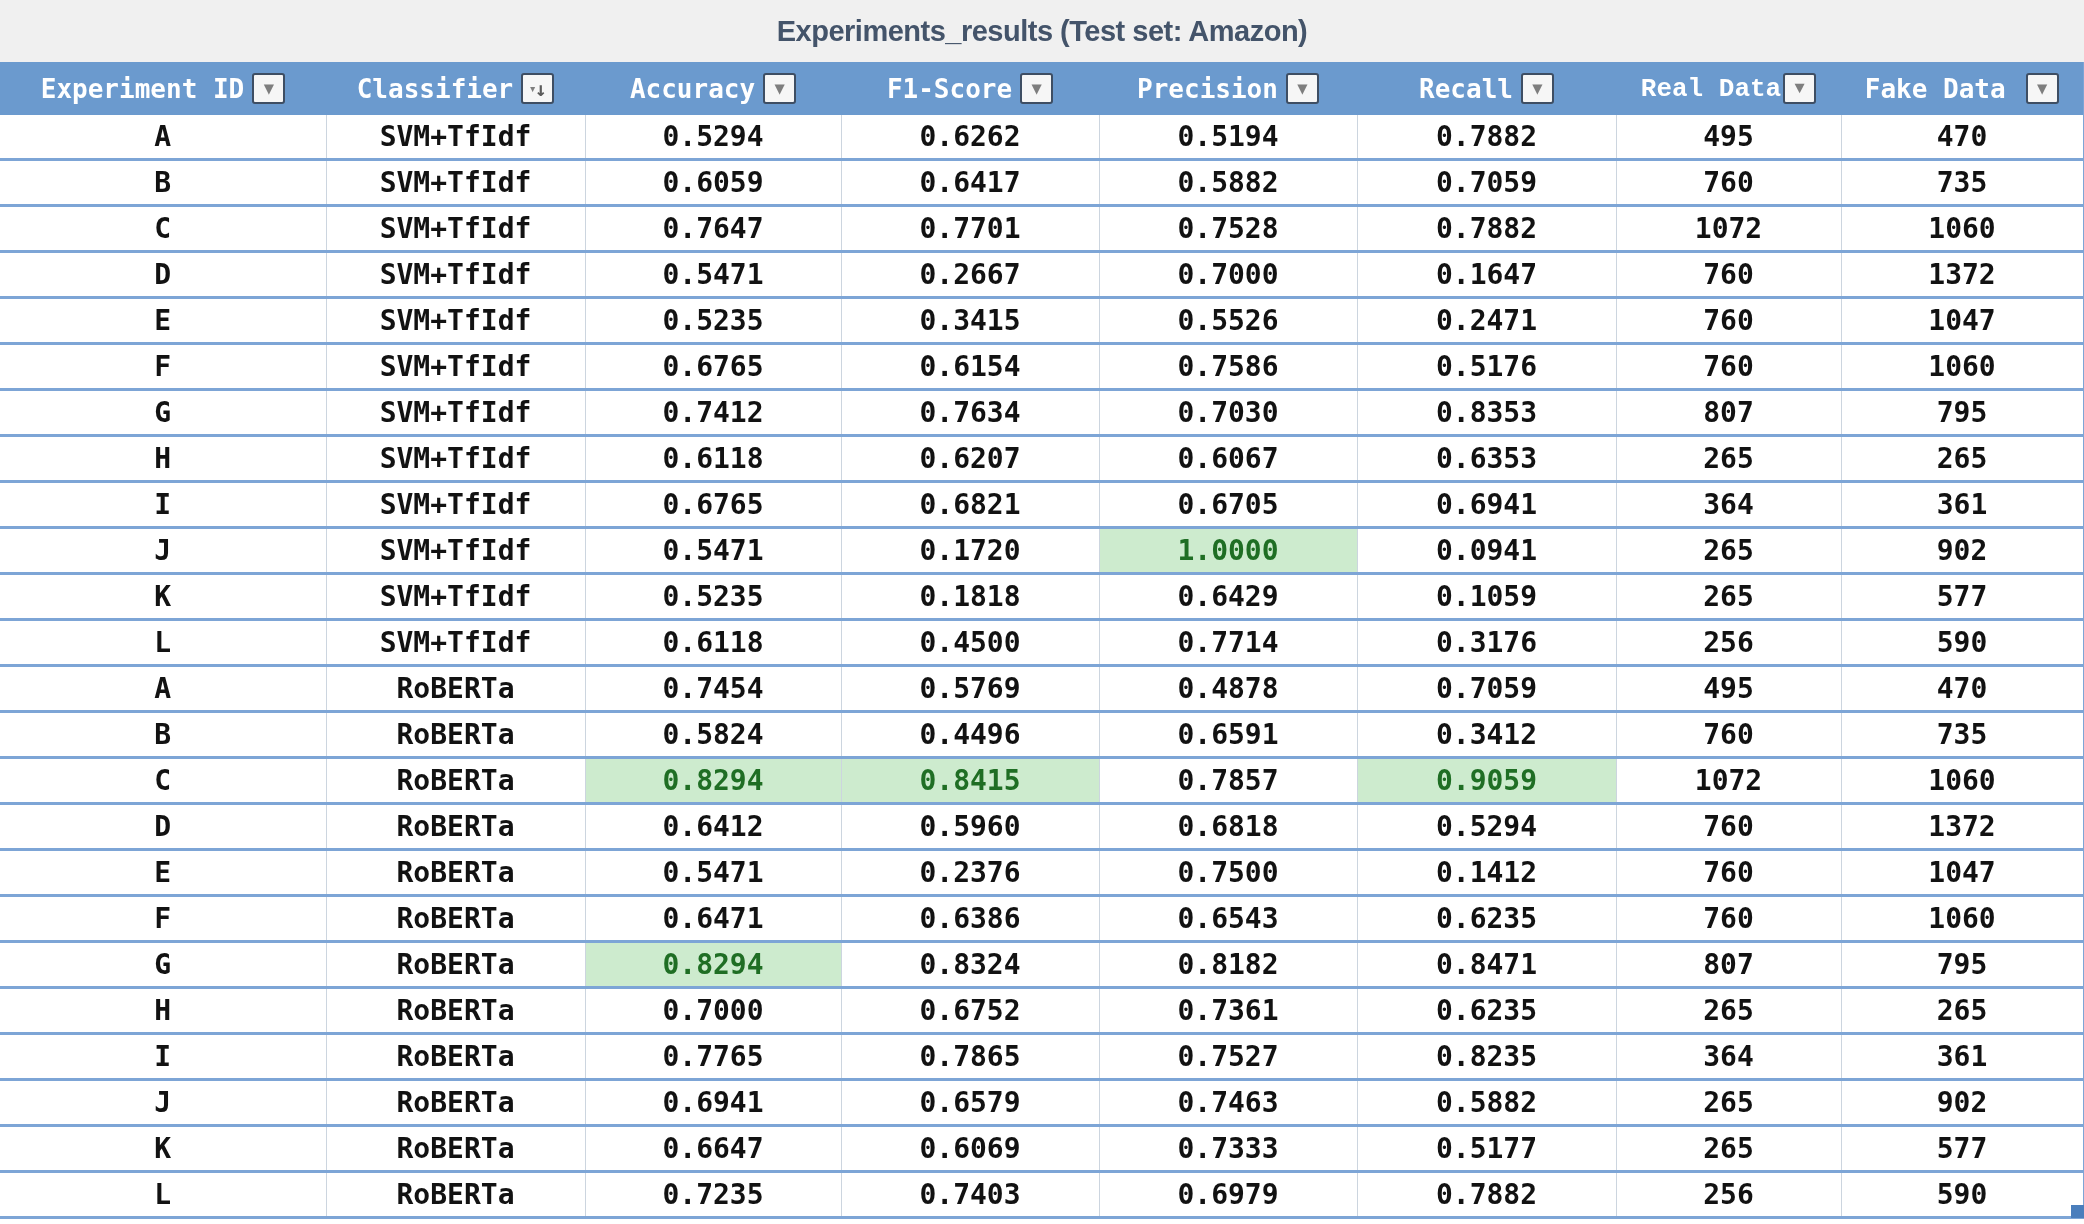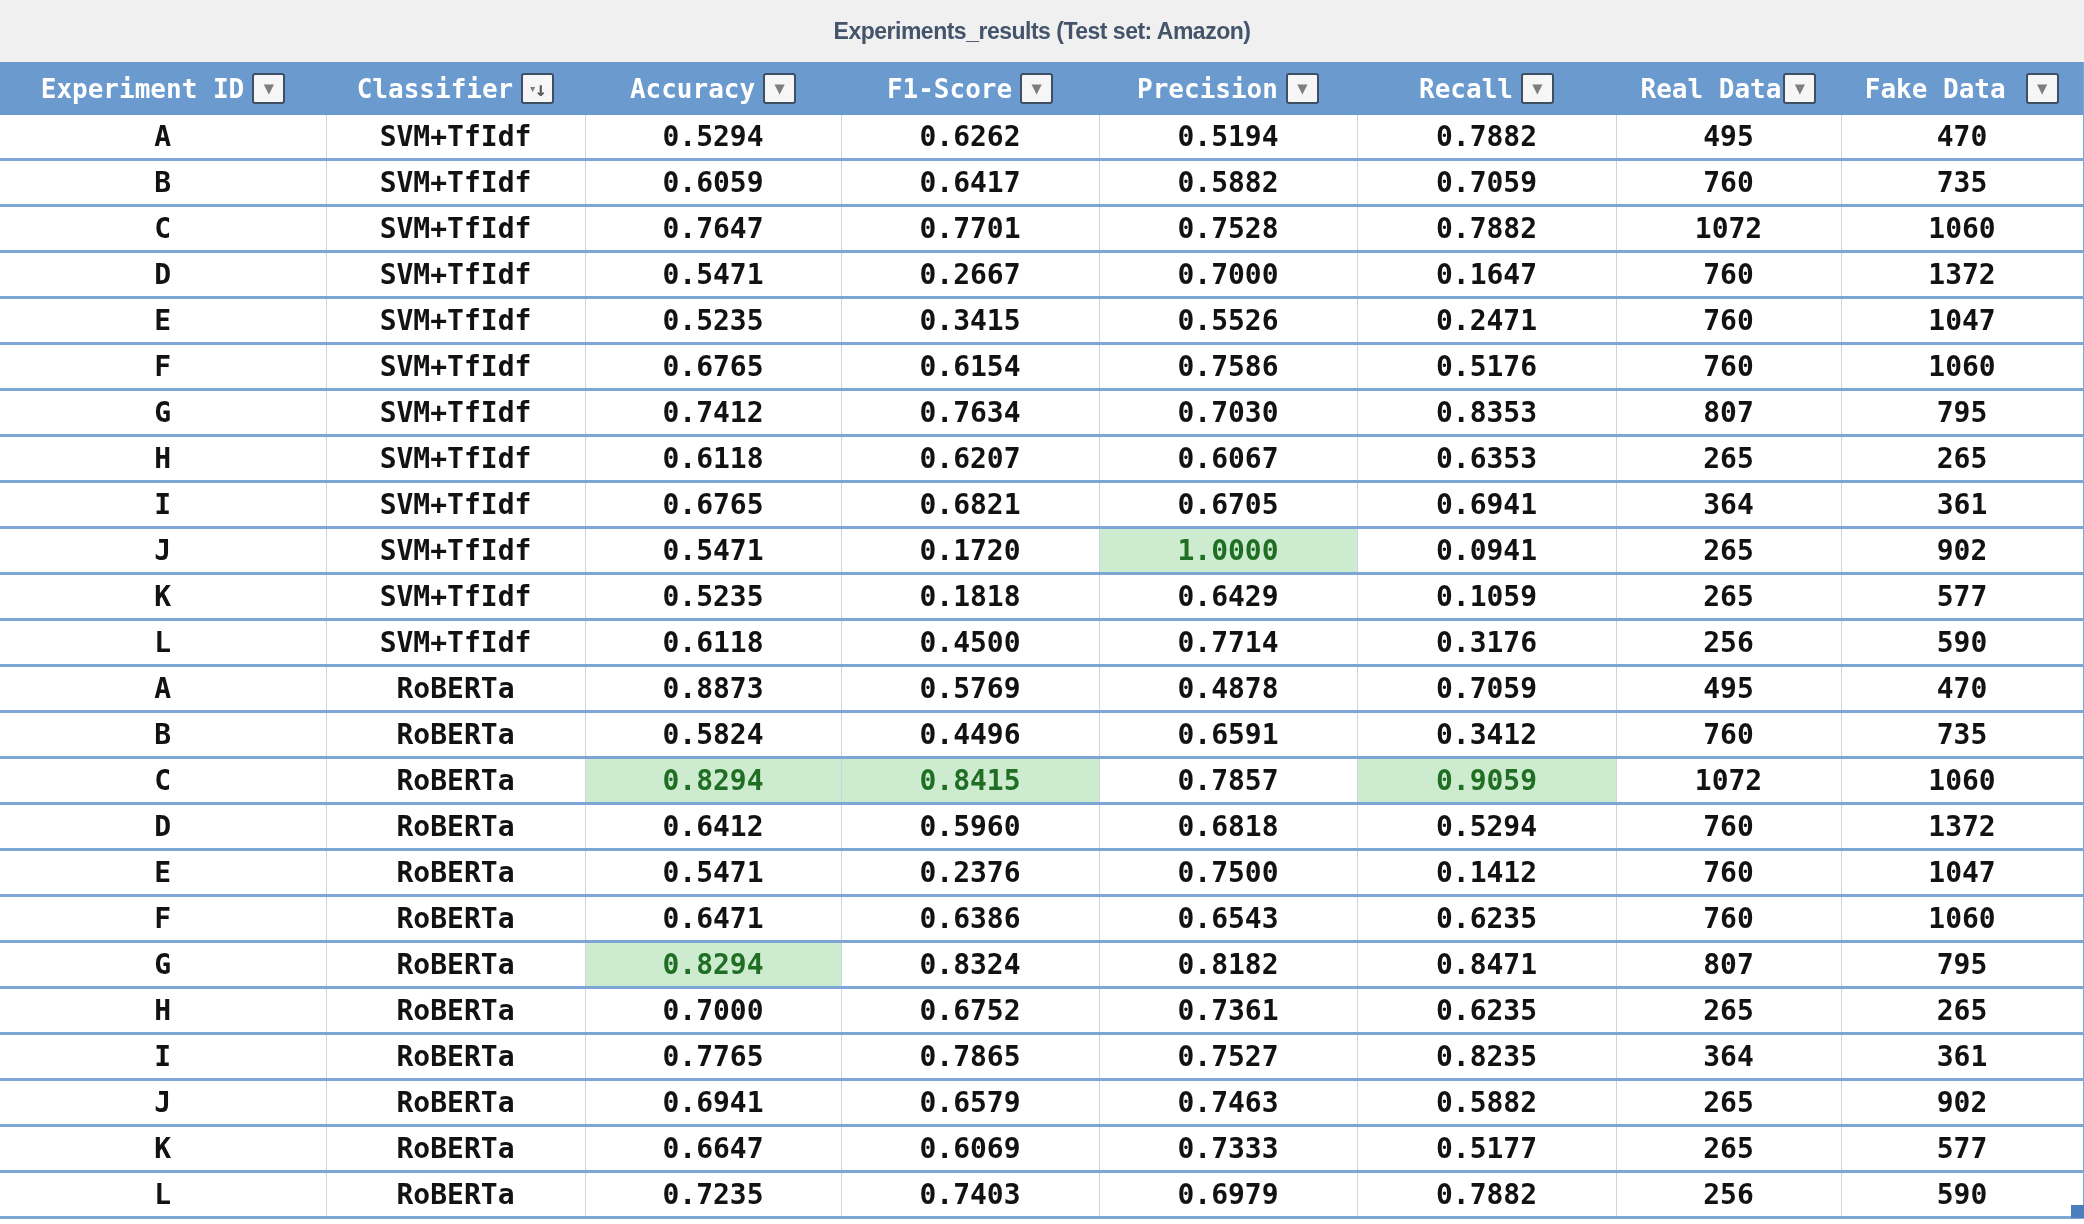--- a/index.html
+++ b/index.html
@@ -14,21 +14,21 @@
     width:2084px;height:1224px;overflow:hidden;background:#ffffff;
     font-family:"DejaVu Sans Mono",monospace;
   }
   .stage{position:relative;width:2084px;height:1224px;}
   .title-band{
     width:100%;height:62px;background:var(--band-bg);
     display:flex;align-items:center;justify-content:center;
   }
   .title{
     font-family:"Liberation Sans",sans-serif;font-weight:bold;
-    font-size:23px;color:var(--title-color);letter-spacing:-0.5px;
+    font-size:29px;color:var(--title-color);letter-spacing:-0.5px;
   }
   table.results{
     width:2084px;border-collapse:collapse;table-layout:fixed;
     border-right:3px solid var(--row-sep);
   }
   thead th{
     background:var(--header-bg);height:53px;padding:0;
     color:var(--header-text);font-weight:bold;font-size:26px;
     vertical-align:middle;
   }
@@ -121,21 +121,21 @@
         </th>
         <th>
           <span class="th-inner">
             <span>Recall</span>
             <span class="fbtn">
                 <span class="tri">▼</span>
               </span>
           </span>
         </th>
         <th>
-          <span class="th-inner" style="gap:2px;">
+          <span class="th-inner" style="gap:2px;font-family:Liberation Mono, monospace;">
             <span>Real Data</span>
             <span class="fbtn">
                 <span class="tri">▼</span>
               </span>
           </span>
         </th>
         <th>
           <span class="th-inner" style="gap:20px;">
             <span>Fake Data</span>
             <span class="fbtn">
@@ -262,21 +262,21 @@
           <td>0.6118</td>
           <td>0.4500</td>
           <td>0.7714</td>
           <td>0.3176</td>
           <td>256</td>
           <td>590</td>
         </tr>
         <tr>
           <td>A</td>
           <td>RoBERTa</td>
-          <td>0.8873</td>
+          <td>0.7454</td>
           <td>0.5769</td>
           <td>0.4878</td>
           <td>0.7059</td>
           <td>495</td>
           <td>470</td>
         </tr>
         <tr>
           <td>B</td>
           <td>RoBERTa</td>
           <td>0.5824</td>

